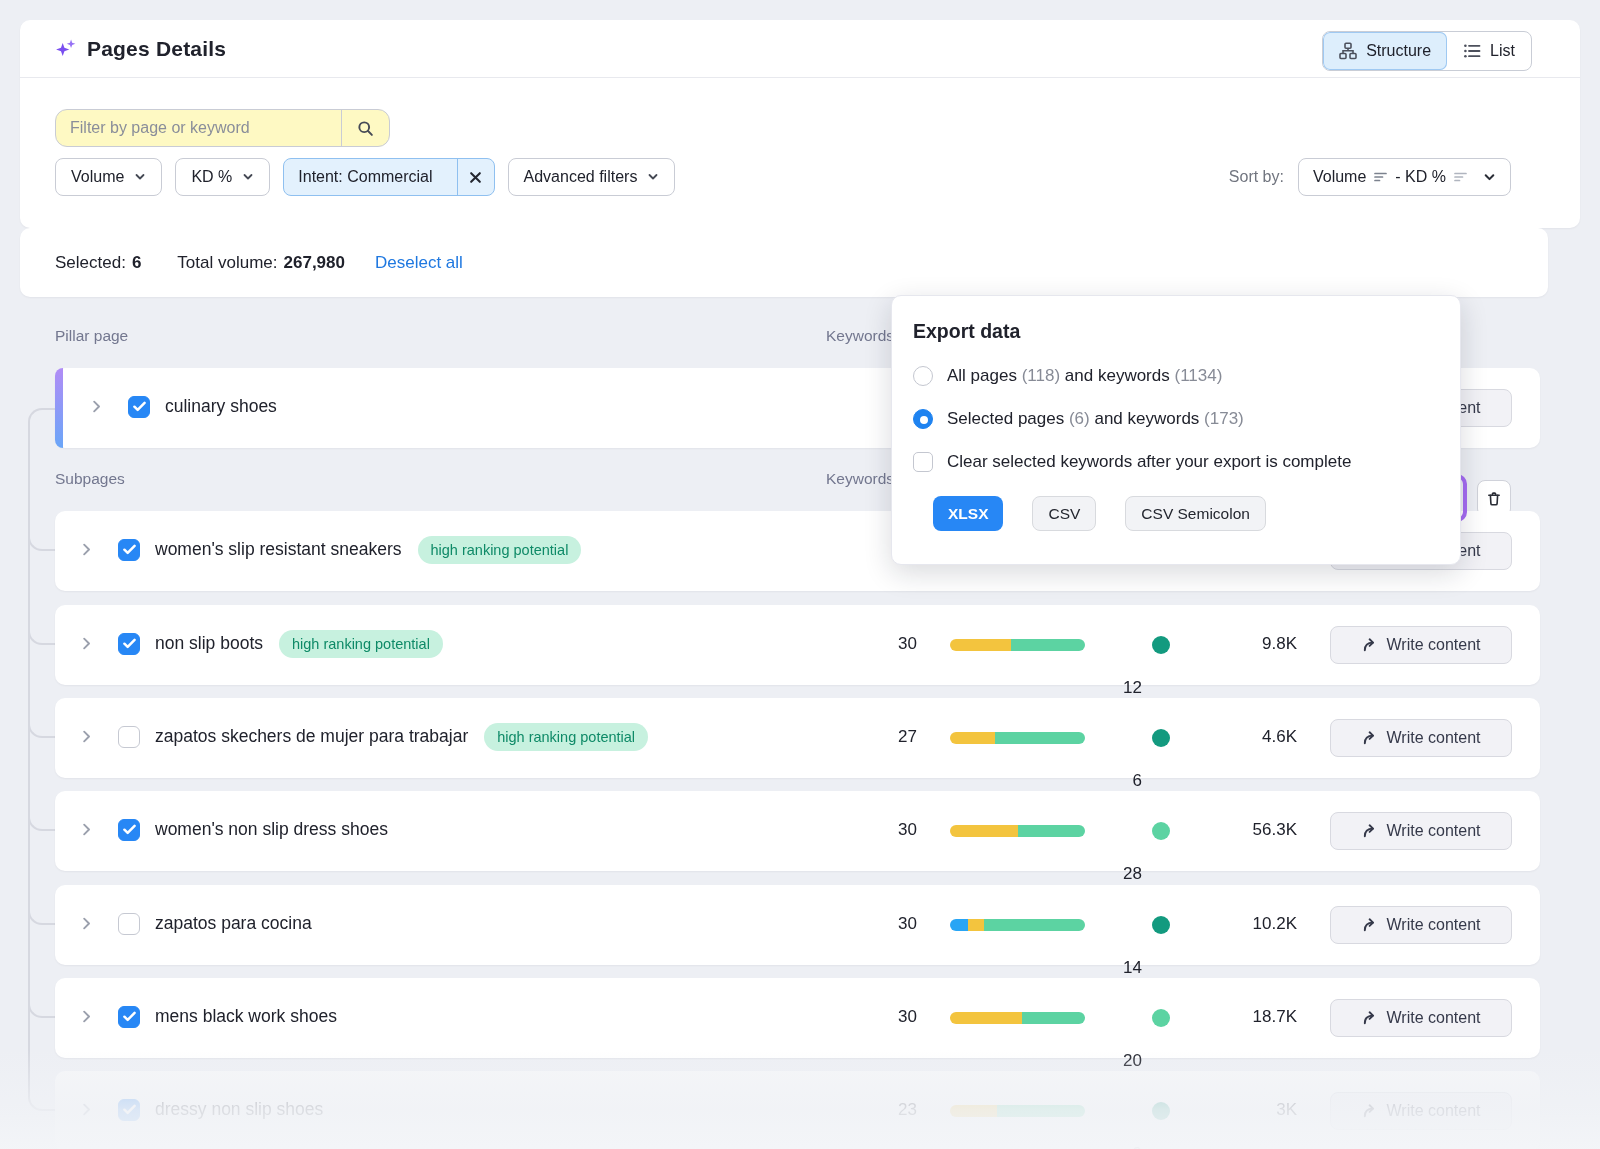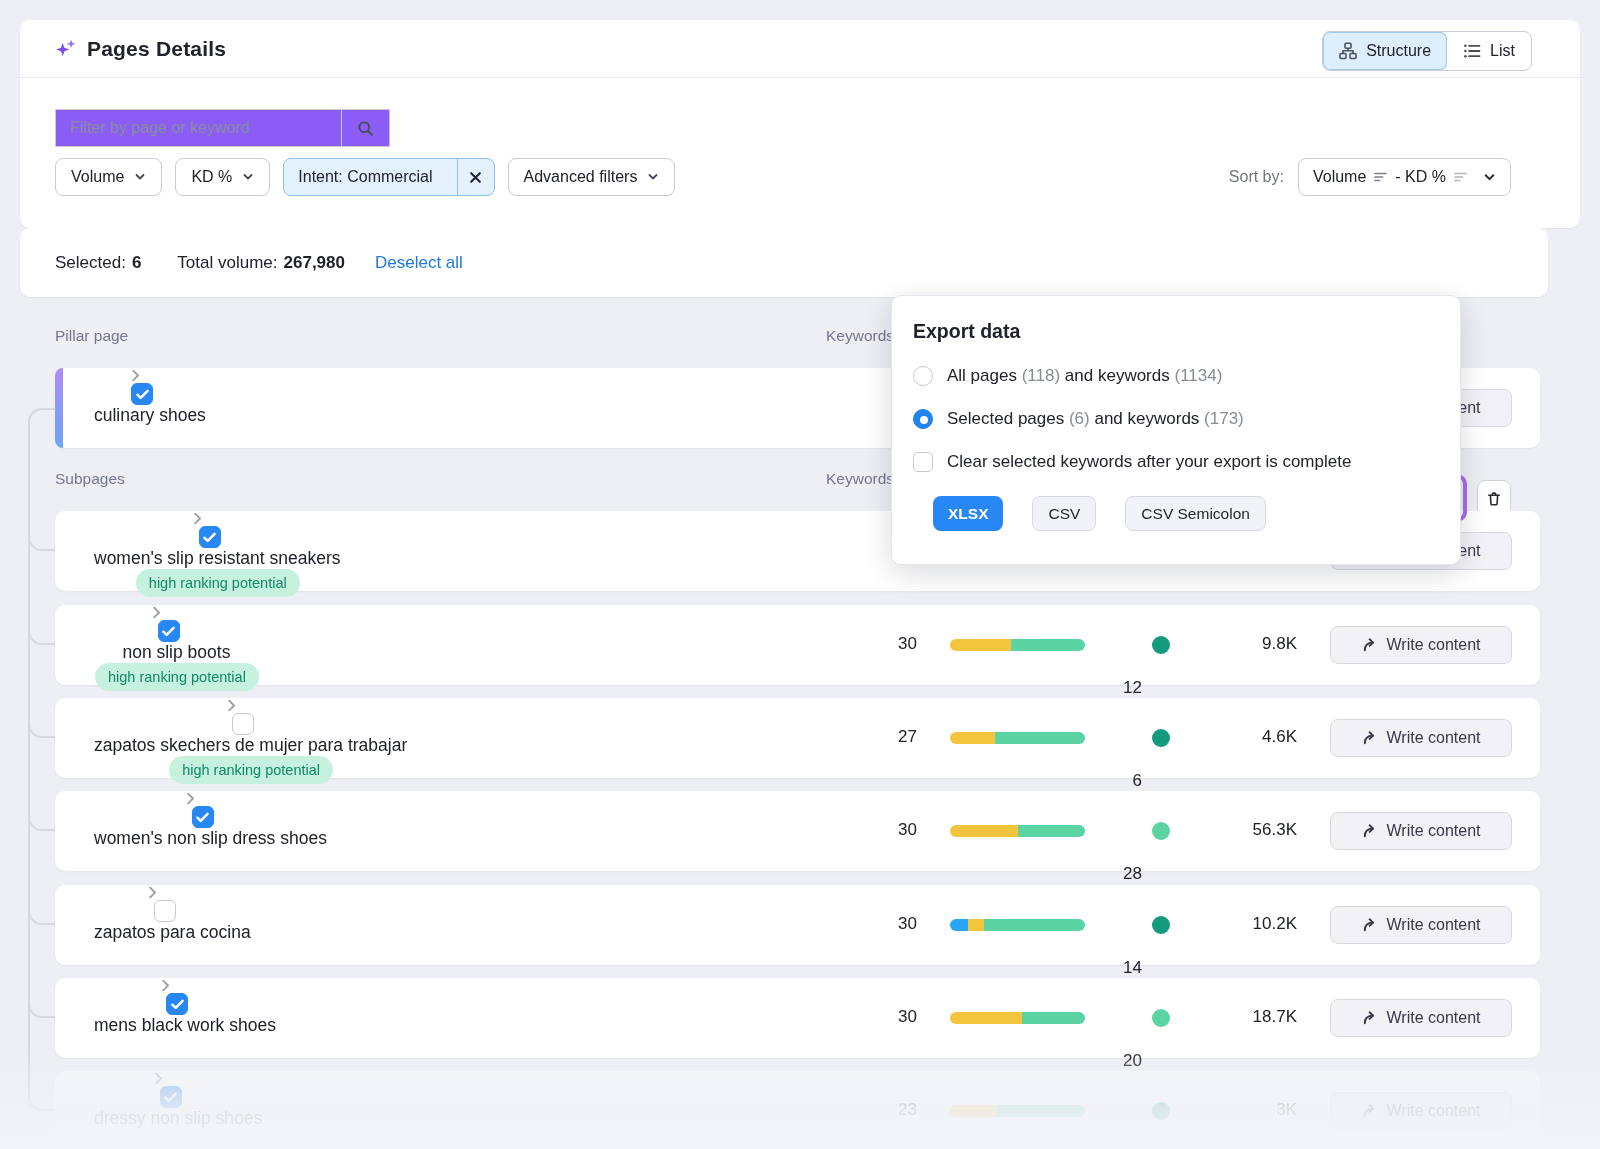--- a/index.html
+++ b/index.html
@@ -13,21 +13,21 @@
   .card{position:absolute;background:#fff;border-radius:10px;box-shadow:0 1px 2px rgba(18,20,40,.05);}
 
   
   .top-card{left:20px;top:20px;width:1560px;height:208px;}
   .title-row{position:absolute;left:0;top:0;right:0;height:58px;display:flex;align-items:center;padding:0 35px;border-bottom:1px solid #e8e9ee;box-sizing:border-box;}
   .page-title{font-size:21px;font-weight:700;margin-left:10px;letter-spacing:.2px;}
   .view-toggle{position:absolute;right:48px;top:11px;height:38px;display:flex;border:1px solid #c9cdd6;border-radius:8px;overflow:hidden;background:#fff;}
   .toggle-seg{display:flex;align-items:center;gap:9px;padding:0 16px;font-size:16px;cursor:pointer;}
   .toggle-seg.active{background:#ddeefc;box-shadow:inset 0 0 0 1px #9fc9f2;border-radius:7px;}
   .filters-row{position:absolute;left:35px;top:89px;right:35px;}
-  .search-box{position:absolute;left:0;top:0;width:335px;height:38px;border:1px solid #c9ccd5;border-radius:0;background:#8b5cf6;display:flex;box-sizing:border-box;}
+  .search-box{position:absolute;left:0;top:0;width:335px;height:38px;border:1px solid #c9ccd5;border-radius:12px;background:#fef9c3;display:flex;box-sizing:border-box;}
   .search-box input{flex:1;border:none;outline:none;background:transparent;padding:0 14px;font-size:16px;font-family:inherit;color:#20222c;}
   .search-box input::placeholder{color:#8a8e9a;}
   .search-btn{width:47px;display:flex;align-items:center;justify-content:center;border-left:1px solid #c9ccd5;cursor:pointer;}
   .chips{position:absolute;left:0;top:49px;display:flex;gap:13px;}
   .chip{height:38px;display:flex;align-items:center;gap:10px;padding:0 15px;border:1px solid #c9ccd5;border-radius:8px;background:#fff;font-size:16px;box-sizing:border-box;cursor:pointer;}
   .chip.active{background:#e3f1fd;border-color:#8fc0f0;padding:0;}
   .chip.active .chip-label{padding:0 14px;}
   .chip.active .chip-x{display:flex;align-items:center;justify-content:center;width:36px;align-self:stretch;border-left:1px solid #8fc0f0;cursor:pointer;}
   .sort-wrap{position:absolute;right:34px;top:49px;display:flex;align-items:center;gap:14px;}
   .sort-label{font-size:16px;color:#71757f;}
@@ -48,21 +48,21 @@
   .export-ring{position:absolute;left:1321px;top:246px;width:126px;height:48px;border:4px solid #a46bf2;border-radius:10px;box-sizing:border-box;z-index:60;}
   .export-btn{position:absolute;left:1328px;top:252px;width:112px;height:36px;background:#e8e9ee;border:1px solid #d0d2da;color:#20222c;}
   .trash-btn{position:absolute;left:1457px;top:252px;width:34px;height:37px;background:#fff;border:1px solid #d0d2da;}
 
   
   .band-label{position:absolute;left:55px;font-size:15.5px;color:#73778:2px;color:#73778f;}
   .band-label, .kw-header{position:absolute;font-size:15.5px;color:#73778f;}
   .kw-header{left:826px;}
   .row{position:absolute;left:55px;width:1485px;height:80px;background:#fff;border-radius:10px;box-shadow:0 1px 2px rgba(18,20,40,.05);z-index:1;}
   .row.faded{opacity:.45;}
-  .row-left{position:absolute;left:0;top:0;height:77px;display:flex;align-items:center;padding-left:24px;flex-direction:column;}
+  .row-left{position:absolute;left:0;top:0;height:77px;display:flex;align-items:center;padding-left:24px;}
   .chev-right{margin-right:24px;display:flex;cursor:pointer;}
   .checkbox{width:22px;height:22px;border-radius:6px;border:1.5px solid #c6c9d2;background:#fff;box-sizing:border-box;display:flex;align-items:center;justify-content:center;cursor:pointer;flex:0 0 auto;}
   .checkbox.checked{background:#2787f5;border-color:#2787f5;}
   .row-label{margin-left:15px;font-size:17.5px;}
   .badge{margin-left:16px;background:#c7f1df;color:#0e8a67;font-size:14.5px;padding:6px 13px;border-radius:999px;white-space:nowrap;}
   .cell{position:absolute;top:29px;font-size:17px;}
   .kw-cell{left:770px;width:92px;text-align:right;}
   .bar{position:absolute;left:895px;top:34px;width:135px;height:12px;border-radius:6px;overflow:hidden;display:flex;}
   .seg{height:100%;}
   .seg.yellow{background:#f3c43e;}

